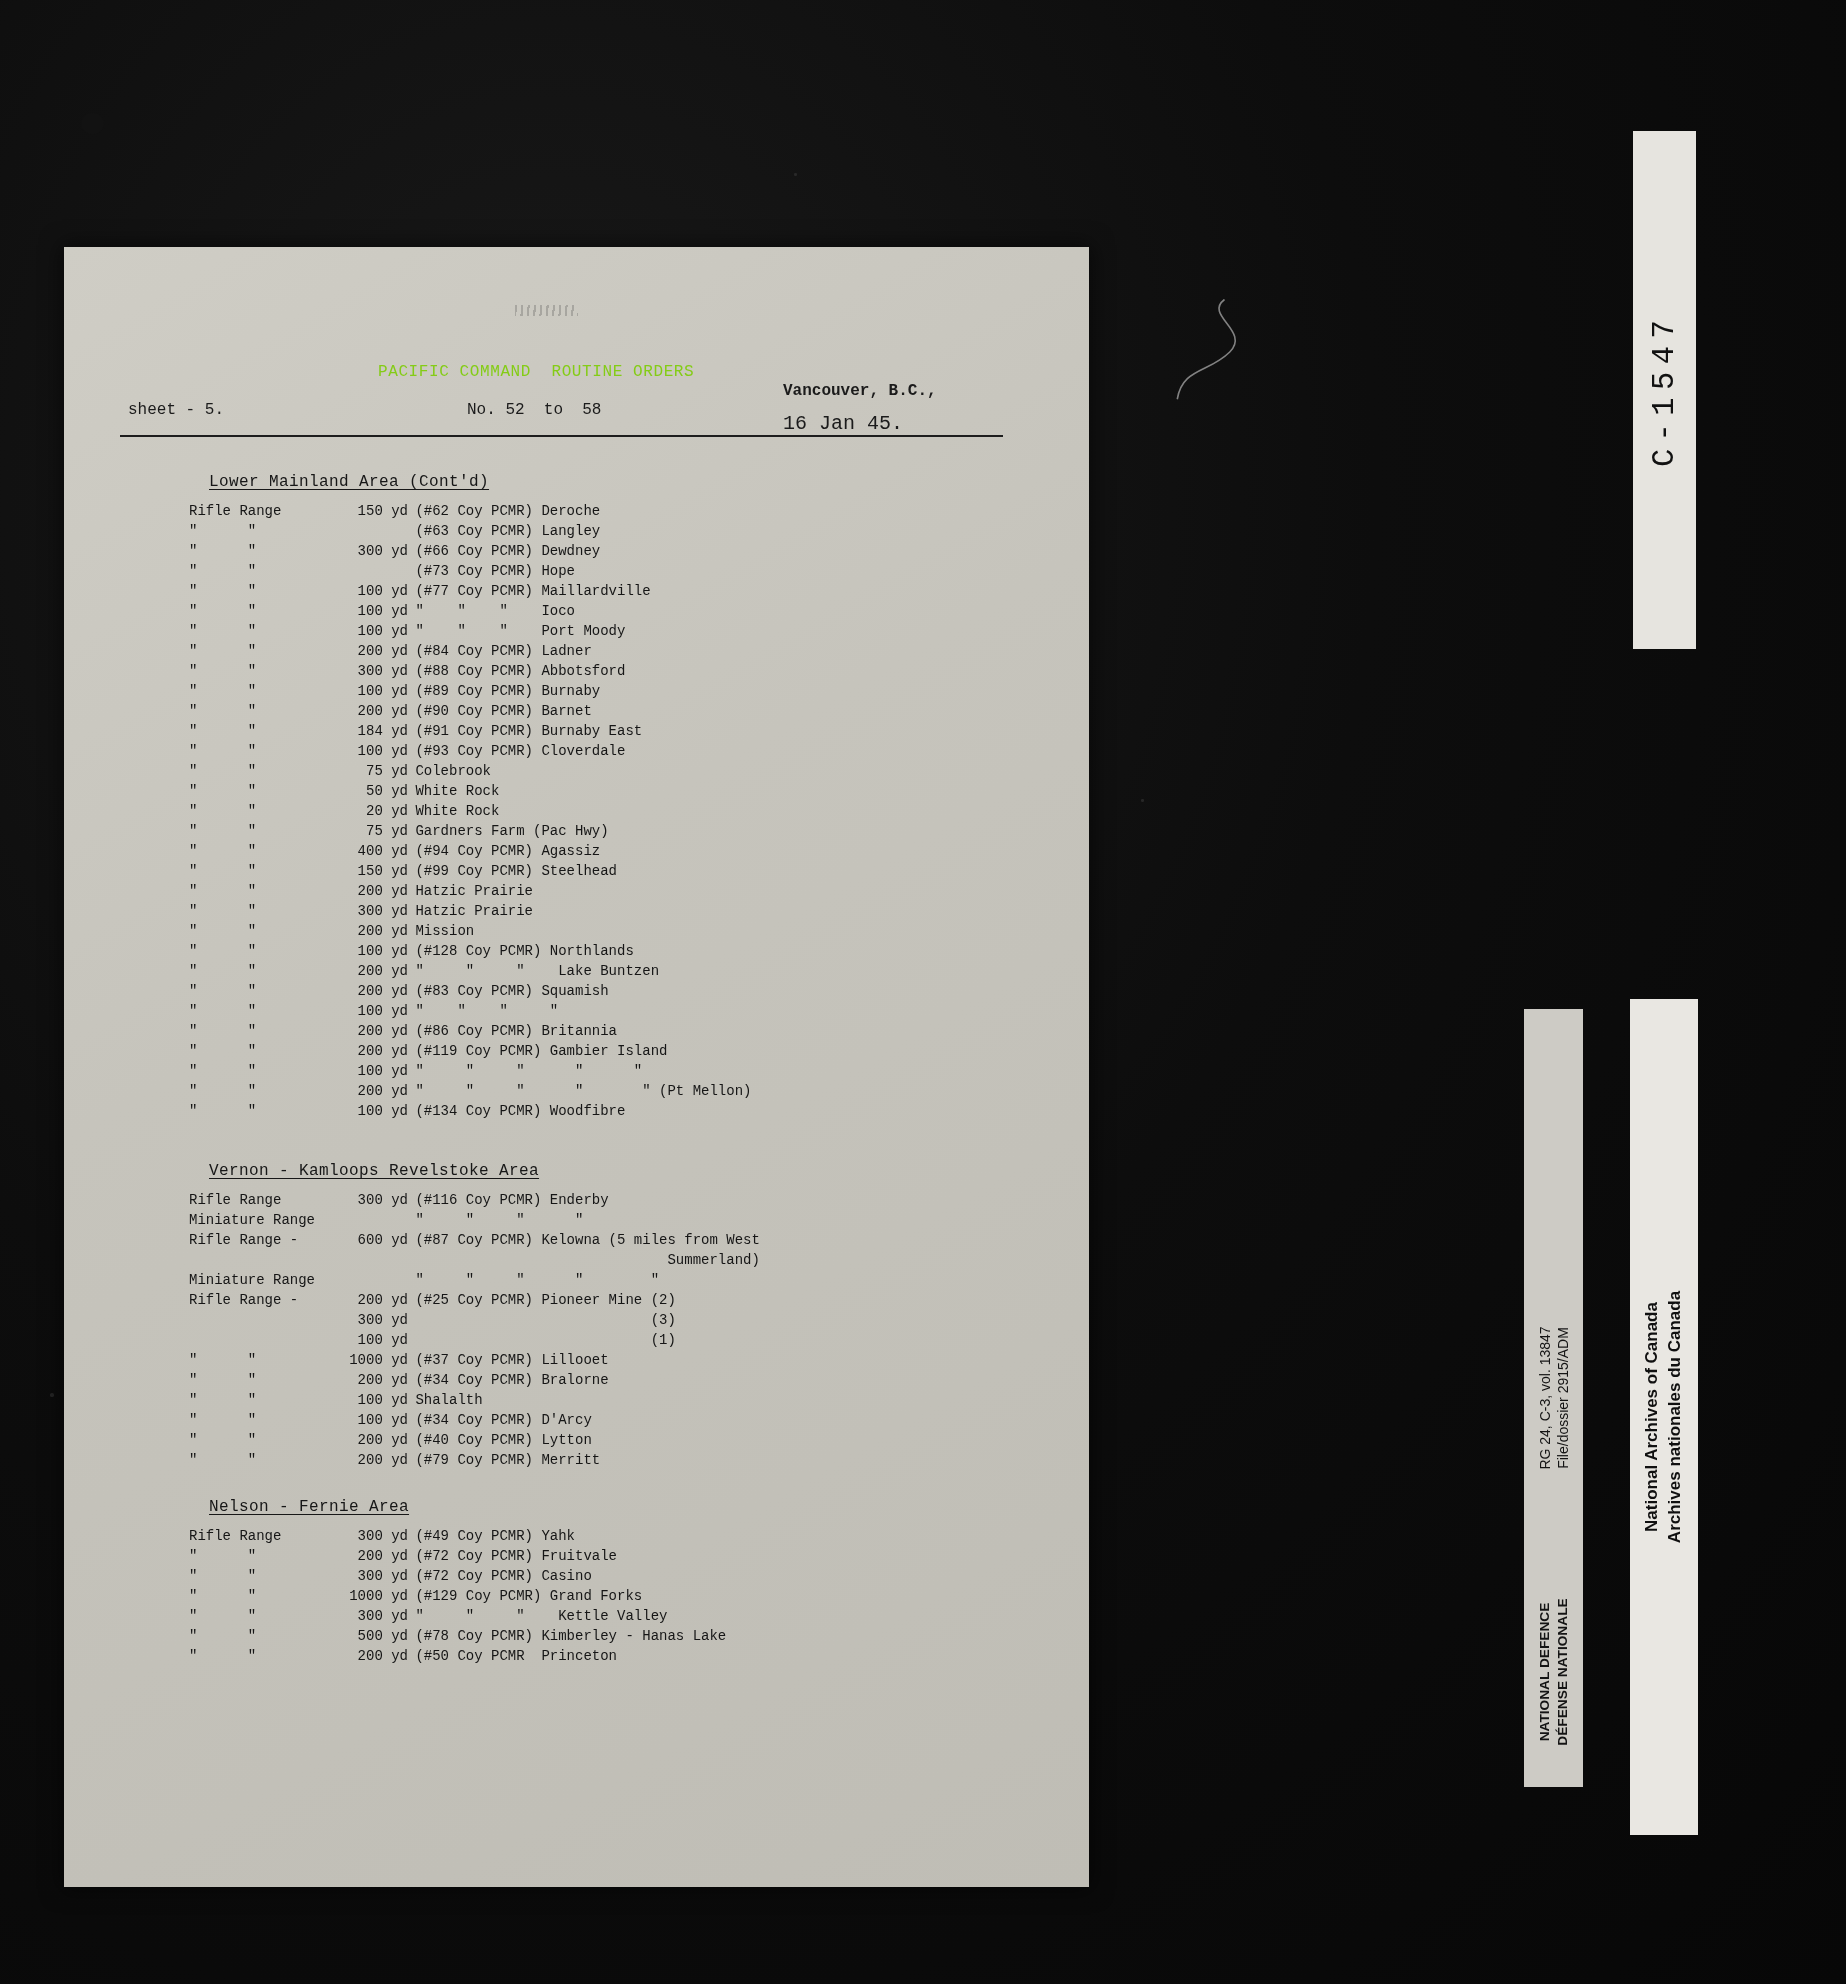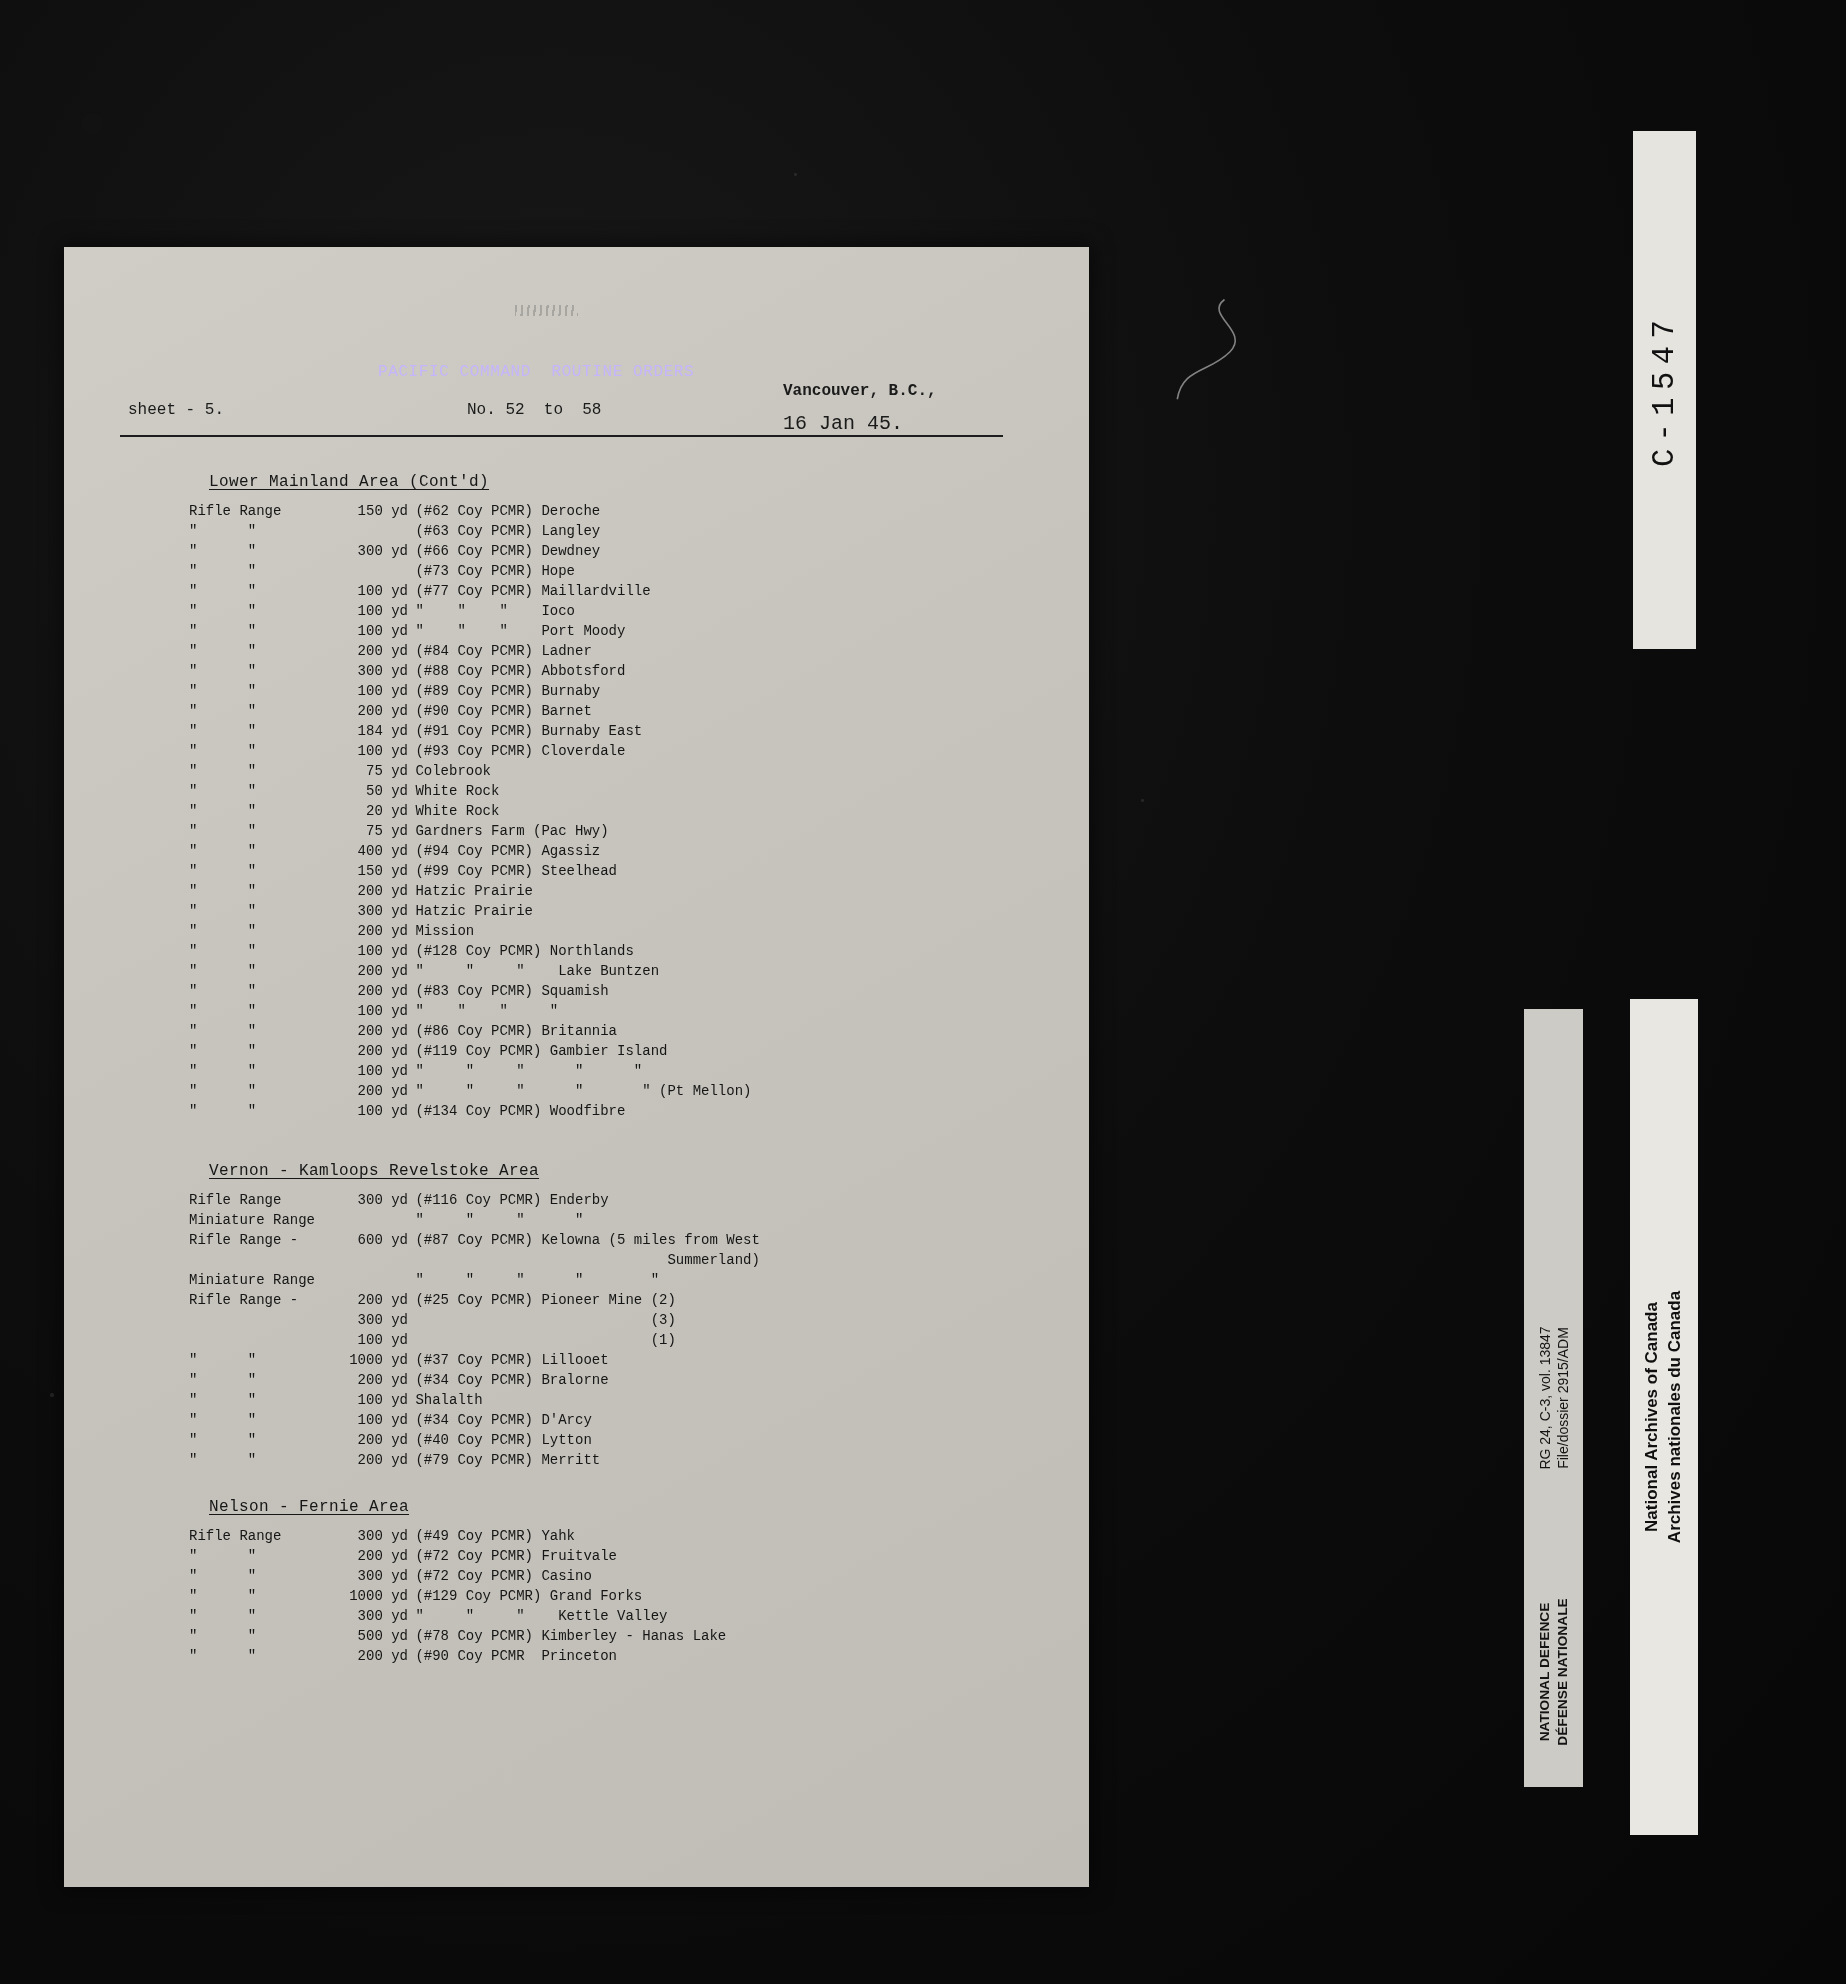--- a/index.html
+++ b/index.html
@@ -67,21 +67,21 @@
     opacity: .5;
   }
 
   
   .hdr-title {
     position: absolute;
     left: 378px;
     top: 363px;
     font-size: 16px;
     letter-spacing: 0.6px;
-    color: #c4b5fd;
+    color: #84cc16;
     white-space: pre;
   }
   .hdr-sheet {
     position: absolute;
     left: 128px;
     top: 401px;
     font-size: 16px;
     color: #1b1b1b;
     white-space: pre;
   }
@@ -340,21 +340,21 @@
 
 <div class="section" style="top:1498px;">
   <div class="section-title">Nelson - Fernie Area</div>
   <div class="rows" id="sec2-rows">
       <div class="row"><span class="c-label">Rifle Range</span><span class="c-dist">300 yd</span><span class="c-desc">(#49 Coy PCMR) Yahk</span></div>
       <div class="row"><span class="c-label">"      "</span><span class="c-dist">200 yd</span><span class="c-desc">(#72 Coy PCMR) Fruitvale</span></div>
       <div class="row"><span class="c-label">"      "</span><span class="c-dist">300 yd</span><span class="c-desc">(#72 Coy PCMR) Casino</span></div>
       <div class="row"><span class="c-label">"      "</span><span class="c-dist">1000 yd</span><span class="c-desc">(#129 Coy PCMR) Grand Forks</span></div>
       <div class="row"><span class="c-label">"      "</span><span class="c-dist">300 yd</span><span class="c-desc">"     "     "    Kettle Valley</span></div>
       <div class="row"><span class="c-label">"      "</span><span class="c-dist">500 yd</span><span class="c-desc">(#78 Coy PCMR) Kimberley - Hanas Lake</span></div>
-      <div class="row"><span class="c-label">"      "</span><span class="c-dist">200 yd</span><span class="c-desc">(#90 Coy PCMR  Princeton</span></div>
+      <div class="row"><span class="c-label">"      "</span><span class="c-dist">200 yd</span><span class="c-desc">(#50 Coy PCMR  Princeton</span></div>
     </div>
 </div>
 
 <div class="strip strip-top">
   <div class="vtext">C-1547</div>
 </div>
 
 <div class="strip strip-mid">
   <div class="vtext">RG 24, C-3, vol. 13847
 File/dossier 2915/ADM</div>

